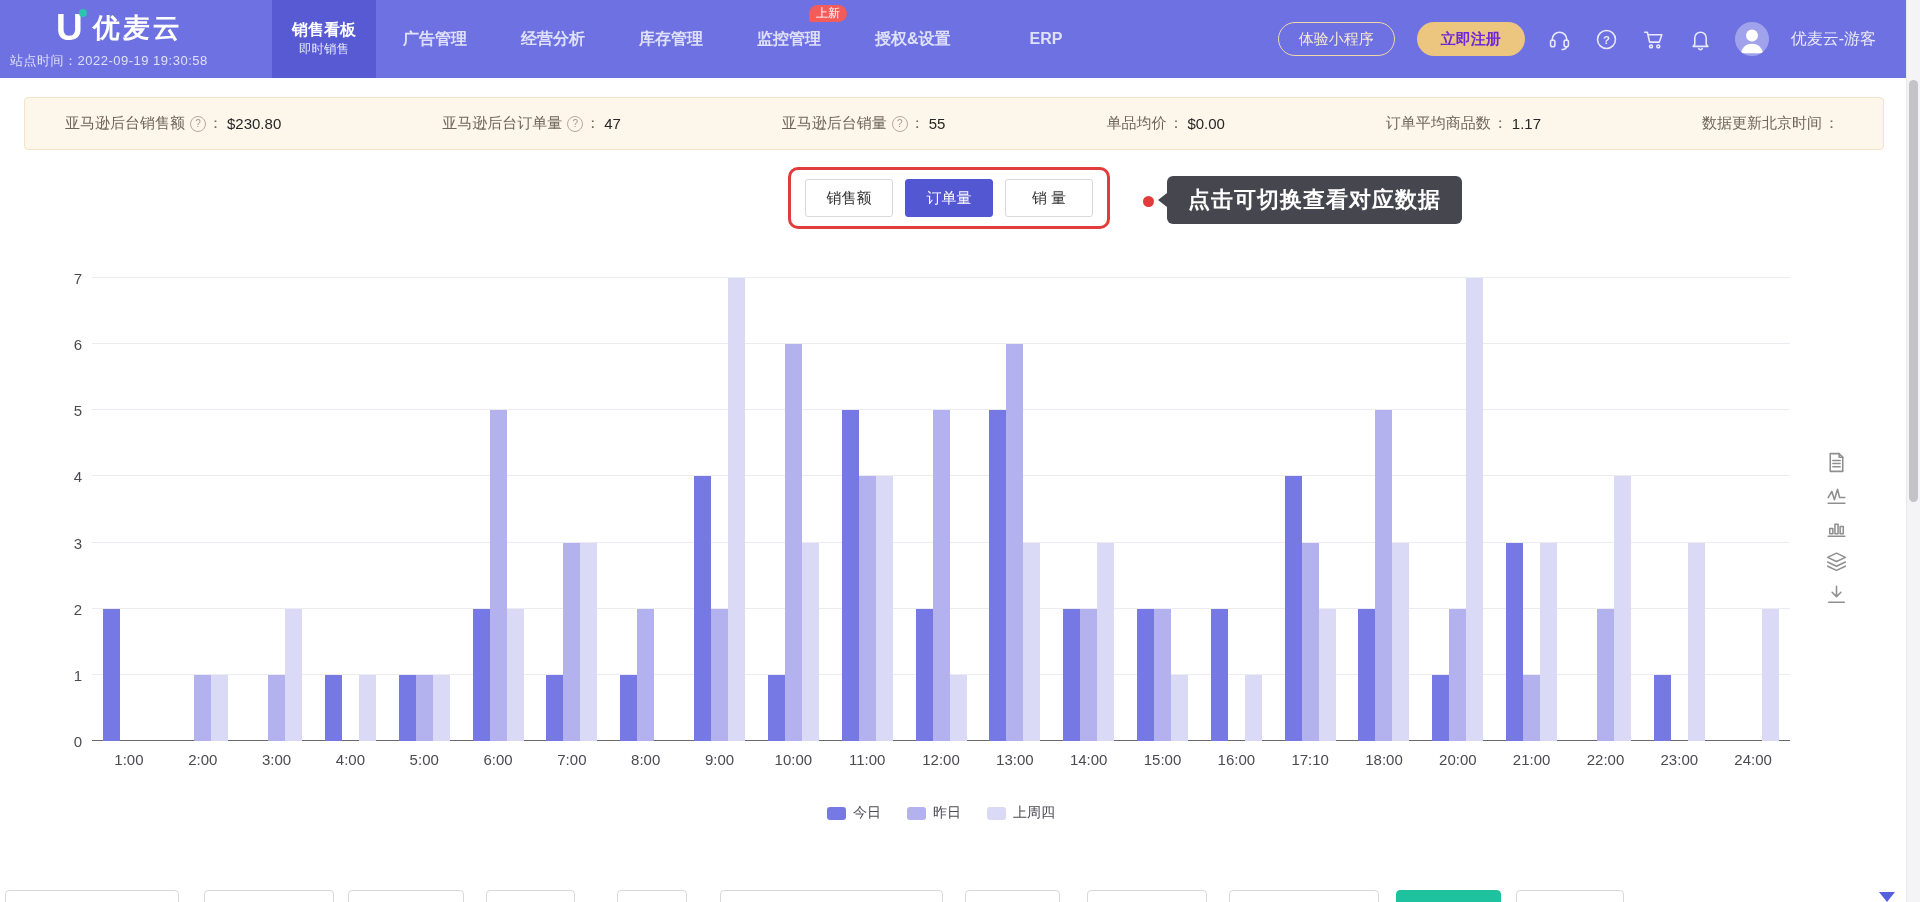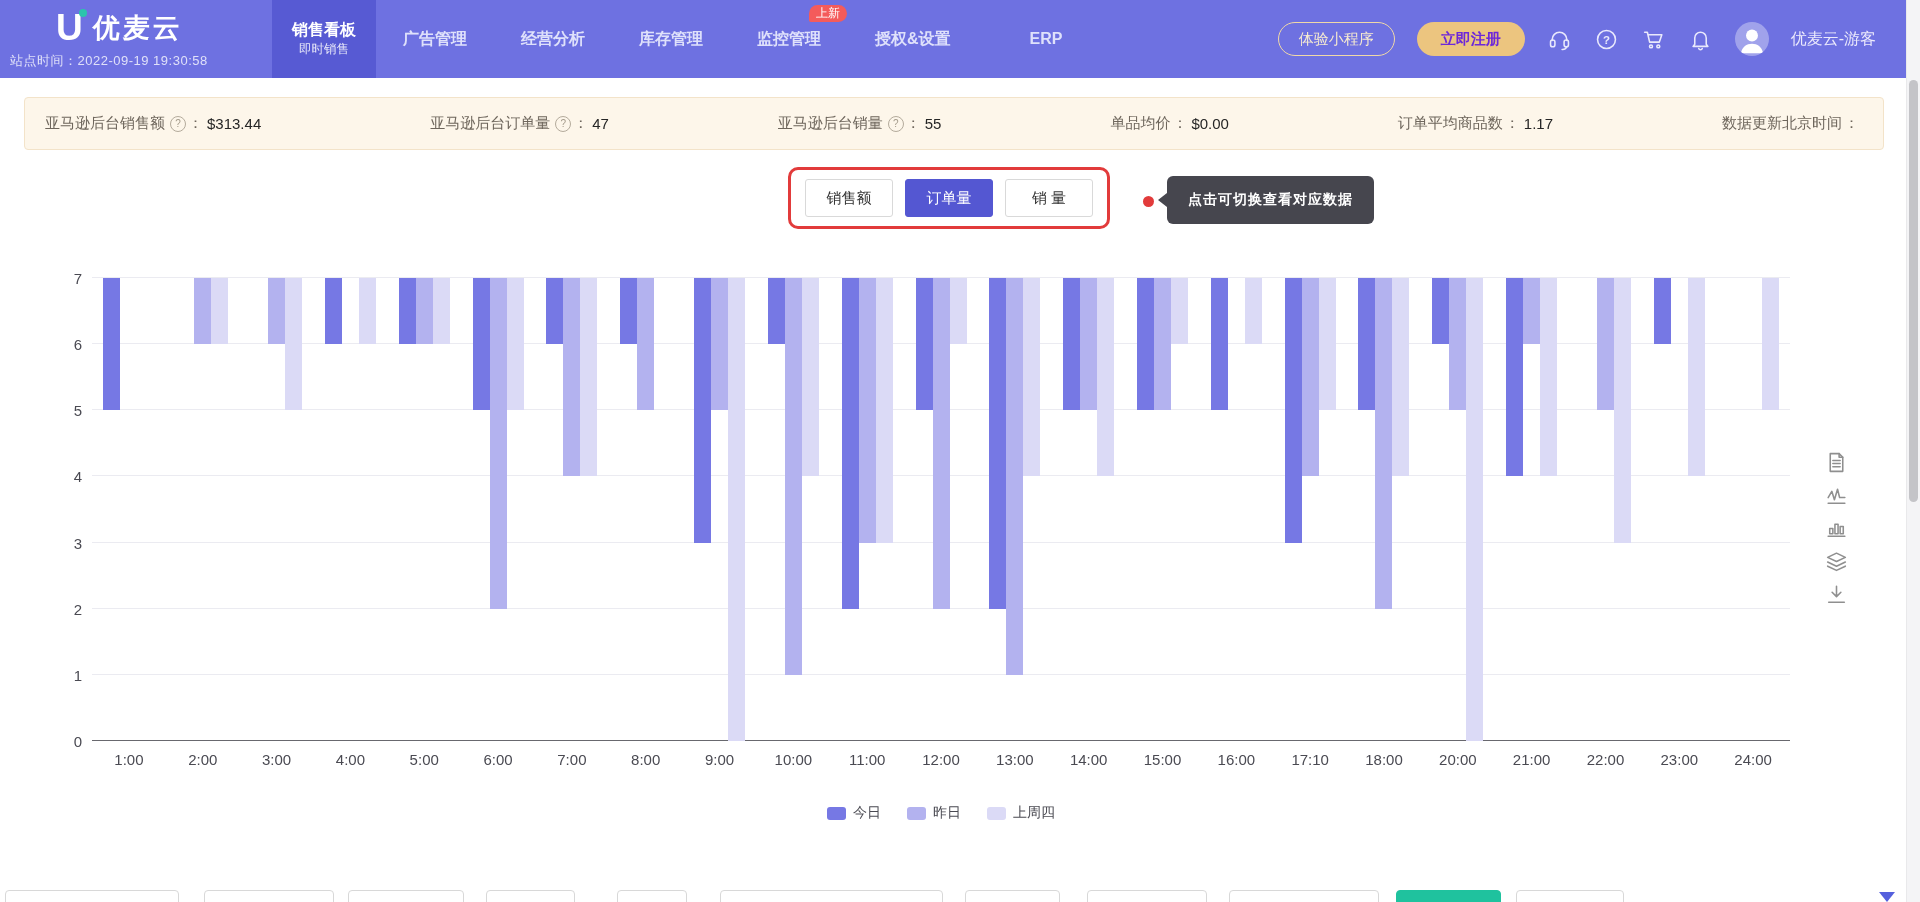--- a/index.html
+++ b/index.html
@@ -25,47 +25,47 @@
   .pill.outline{border:1px solid #f0d8a8;color:#f6ead0;padding:0 20px;}
   .pill.gold{border:none;background:var(--gold-button-bg,#ecc57f);color:#6d28d9;font-weight:700;padding:0 24px;}
   .hicon{width:25px;height:25px;color:#e9e9fc;cursor:pointer;}
   .hicon svg,.tool-btn svg,.avatar svg{width:100%;height:100%;fill:none;stroke:currentColor;stroke-width:1.5;stroke-linecap:round;stroke-linejoin:round;}
   .avatar{width:34px;height:34px;border-radius:50%;background:rgba(255,255,255,.35);overflow:hidden;cursor:pointer;}
   .username{color:#eceafc;font-size:16px;white-space:nowrap;cursor:pointer;}
 
   
   .stats-bar{position:absolute;left:24px;right:36px;top:97px;height:53px;background:var(--stats-bg,#fdf6ea);
              border:1px solid #f3e3c9;border-radius:4px;display:flex;align-items:center;justify-content:space-between;
-             padding:0 20px;box-sizing:border-box;gap:16px;}
+             padding:0 40px;box-sizing:border-box;gap:16px;}
   .stat{display:flex;align-items:center;font-size:15px;white-space:nowrap;}
   .stat-label{color:#6e665c;}
   .help-dot{display:inline-flex;align-items:center;justify-content:center;width:14px;height:14px;margin-left:5px;
             border:1px solid #b4ab9c;border-radius:50%;color:#a39a8a;font-size:10px;line-height:1;cursor:pointer;}
   .stat-colon{color:#6e665c;margin:0 4px 0 2px;}
   .stat-value{color:#262626;}
 
   
   .tab-zone-rect{position:absolute;left:788px;top:167px;width:322px;height:62px;border:3px solid var(--accent-red,#e23b3b);
                  border-radius:10px;display:flex;align-items:center;justify-content:center;gap:12px;box-sizing:border-box;}
   .tab{height:38px;min-width:88px;padding:0 14px;background:#fff;border:1px solid #d9d9d9;border-radius:3px;
        color:#333;font-size:15px;cursor:pointer;}
   .tab.active{background:var(--tab-active-bg,#5457d2);border-color:var(--tab-active-bg,#5457d2);color:#fff;}
   .pointer-dot{position:absolute;left:1143px;top:196px;width:11px;height:11px;border-radius:50%;background:var(--accent-red,#e23b3b);}
   .tooltip{position:absolute;left:1167px;top:176px;height:48px;background:var(--tooltip-bg,#46464e);border-radius:6px;
-           display:flex;align-items:center;padding:0 21px;color:#fff;font-size:14px;font-weight:700;letter-spacing:1px;white-space:nowrap;}
+           display:flex;align-items:center;padding:0 21px;color:#fff;font-size:22px;font-weight:700;letter-spacing:1px;white-space:nowrap;}
   .tooltip-arrow{position:absolute;left:-9px;top:17px;width:0;height:0;border-top:7px solid transparent;
                  border-bottom:7px solid transparent;border-right:9px solid var(--tooltip-bg,#46464e);}
 
   
   .chart{position:absolute;left:92px;top:278px;width:1698px;height:463px;}
   .grid{position:absolute;left:0;right:0;height:1px;background:#ebebf1;}
   .axis{position:absolute;left:0;right:0;bottom:0;height:1px;background:#68686e;}
   .ylab{position:absolute;left:-44px;width:34px;text-align:right;font-size:15px;color:#4a4a52;}
   .groups{position:absolute;left:0;right:0;top:0;bottom:0;display:flex;}
-  .group{position:relative;flex:1;display:flex;justify-content:center;}
+  .group{position:relative;flex:1;display:flex;align-items:flex-end;justify-content:center;}
   .bar{width:17px;flex-shrink:0;}
   .xlab{position:absolute;top:calc(100% + 10px);left:50%;transform:translateX(-50%);font-size:15px;color:#4a4a52;white-space:nowrap;}
   .legend{position:absolute;left:92px;top:804px;width:1698px;display:flex;justify-content:center;gap:26px;}
   .legend-item{display:flex;align-items:center;gap:7px;cursor:pointer;}
   .legend-swatch{width:19px;height:13px;border-radius:3px;display:inline-block;}
   .legend-label{font-size:14px;color:#4a4a52;}
 
   
   .side-toolbar{position:absolute;left:1824px;top:450px;display:flex;flex-direction:column;gap:8px;}
   .tool-btn{width:25px;height:25px;color:#8f8f8f;cursor:pointer;}
@@ -147,21 +147,21 @@
           </svg></span>
       <span class="username">优麦云-游客</span>
     </div>
   </header>
 
   <div class="stats-bar" id="stats">
       <div class="stat">
         <span class="stat-label">亚马逊后台销售额</span>
         <span class="help-dot">?</span>
         <span class="stat-colon">：</span>
-        <span class="stat-value">$313.44</span>
+        <span class="stat-value">$230.80</span>
       </div>
       <div class="stat">
         <span class="stat-label">亚马逊后台订单量</span>
         <span class="help-dot">?</span>
         <span class="stat-colon">：</span>
         <span class="stat-value">47</span>
       </div>
       <div class="stat">
         <span class="stat-label">亚马逊后台销量</span>
         <span class="help-dot">?</span>

